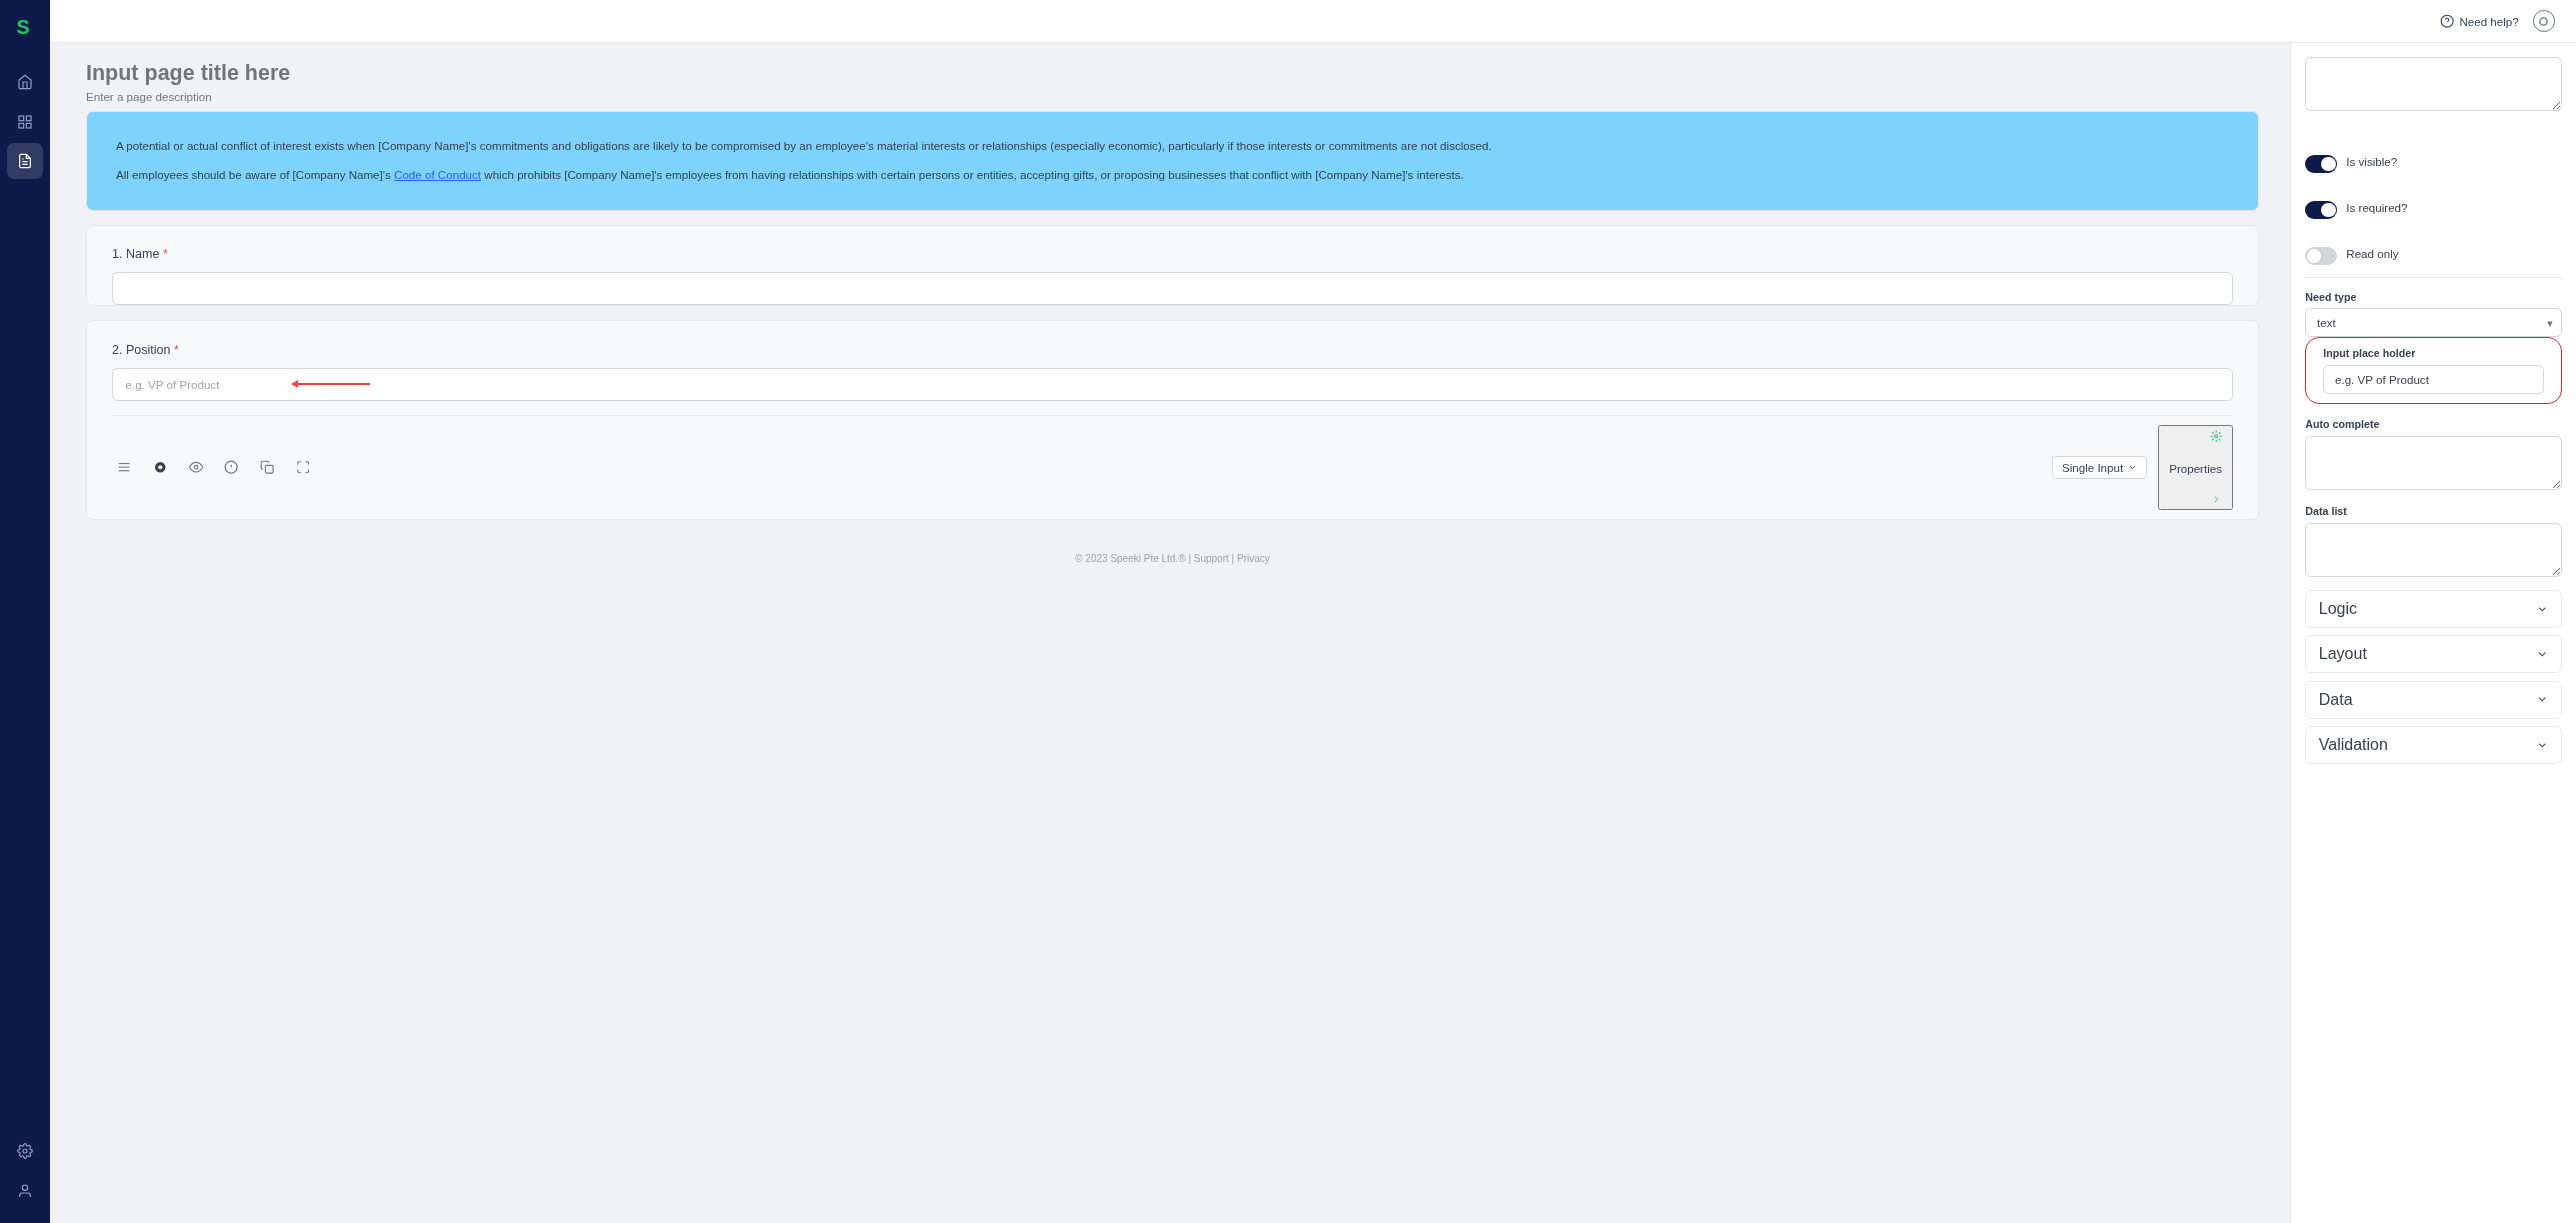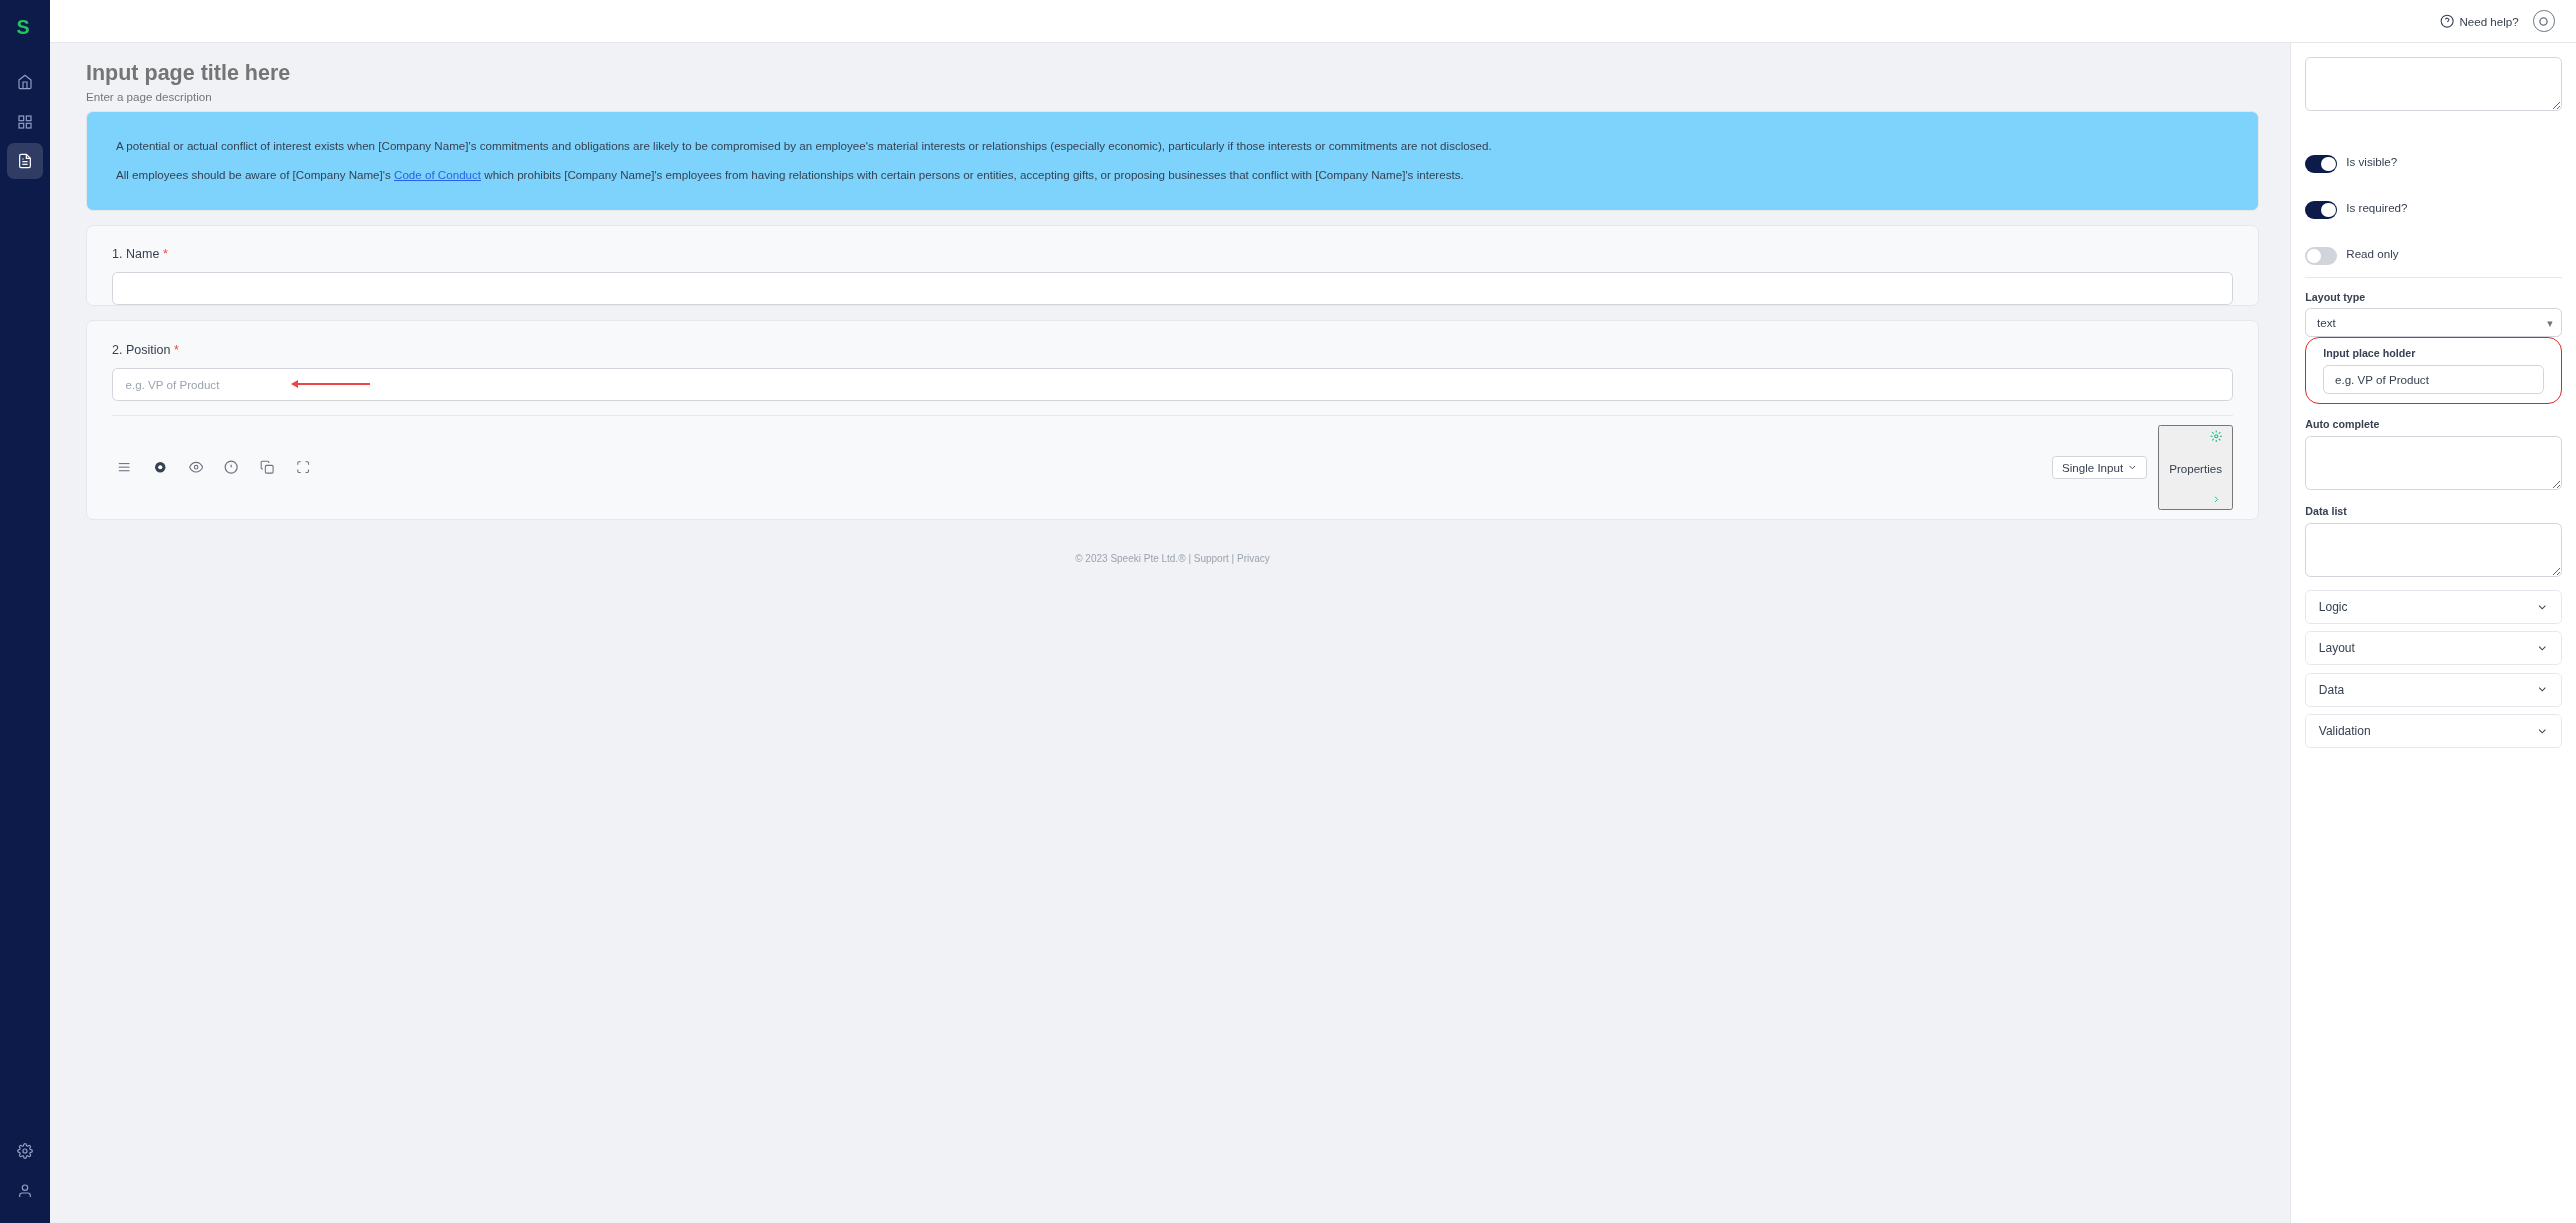--- a/index.html
+++ b/index.html
@@ -335,21 +335,21 @@
       border-radius: 5.4px;
       margin-bottom: 7.2px;
       overflow: hidden;
     }
     .accordion-header {
       display: flex;
       align-items: center;
       justify-content: space-between;
       padding: 9px 12.5px;
       cursor: pointer;
-      font-size: 12px;
+      font-size: 16px;
       font-weight: 500;
       color: #374151;
       background: #fff;
     }
 
     .top-textarea {
       width: 100%;
       min-height: 54px;
       padding: 7.2px;
       border: 0.9px solid #d1d5db;
@@ -574,21 +574,21 @@
       <div class="toggle-row">
         <div class="toggle off">
           <div class="toggle-knob"></div>
         </div>
         <span class="toggle-label">Read only</span>
       </div>
 
       <div class="divider"></div>
 
       
-      <div class="panel-section-label">Layout type</div>
+      <div class="panel-section-label">Need type</div>
       <div class="select-wrapper">
         <select class="panel-select">
           <option value="text">text</option>
           <option value="number">number</option>
           <option value="email">email</option>
           <option value="password">password</option>
           <option value="tel">tel</option>
           <option value="url">url</option>
         </select>
       </div>

